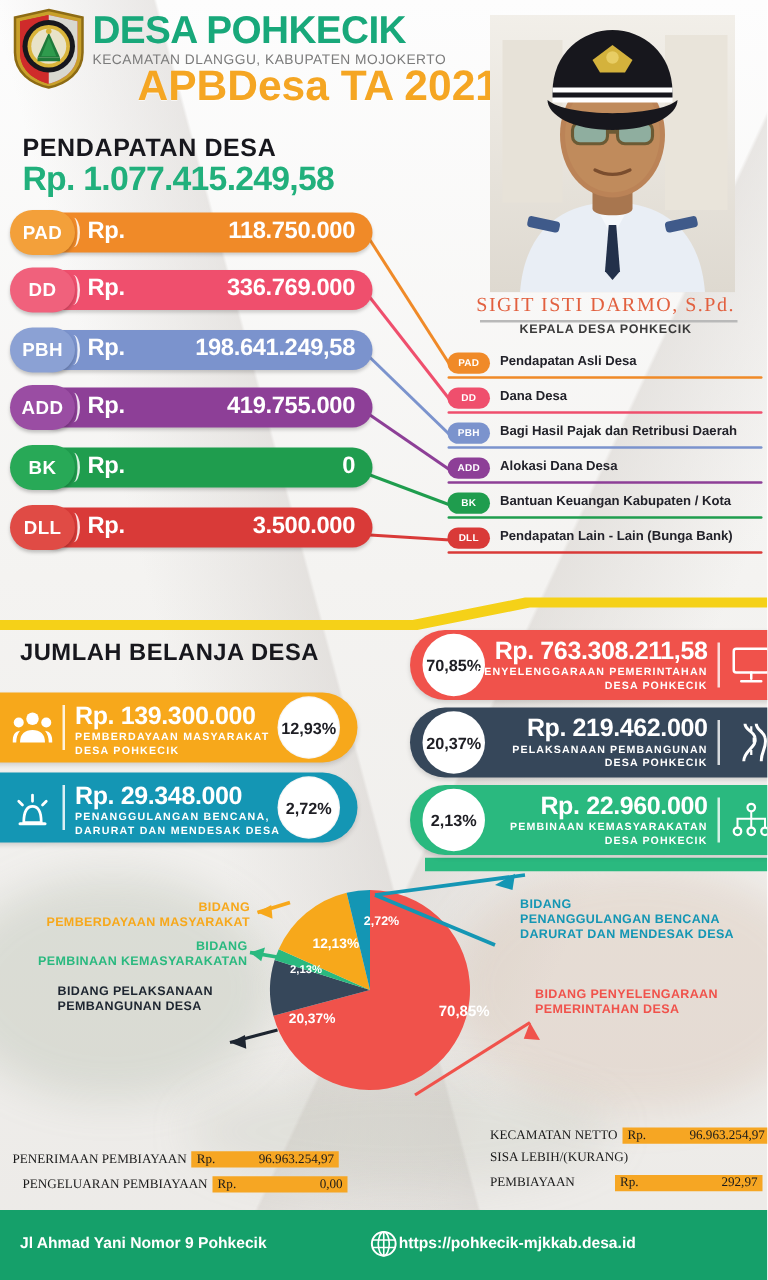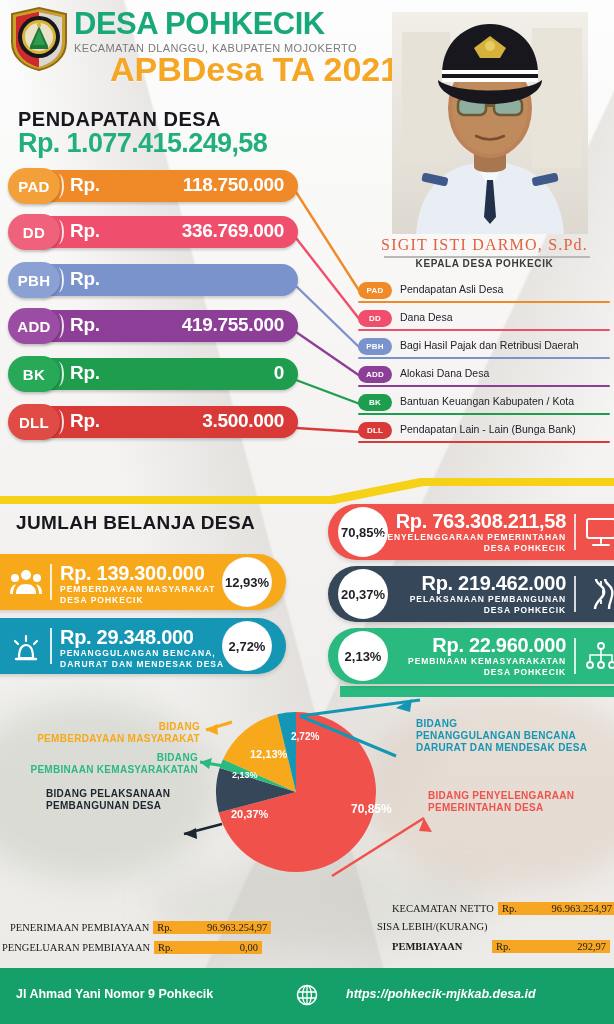--- a/index.html
+++ b/index.html
@@ -99,21 +99,21 @@
   .conn{position:absolute;z-index:4;}
 
   
   .legend-item{position:absolute;left:358px;width:252px;height:24px;z-index:6;}
   .lg-chip{
     position:absolute;left:0;top:0;width:34px;height:17px;border-radius:9px;
     display:flex;align-items:center;justify-content:center;
     color:#fff;font-size:8px;font-weight:bold;letter-spacing:.2px;
   }
   .lg-text{
-    position:absolute;left:42px;top:1px;font-size:10.5px;font-weight:normal;color:#22222a;white-space:nowrap;text-align:right;
+    position:absolute;left:42px;top:1px;font-size:10.5px;font-weight:bold;color:#22222a;white-space:nowrap;text-align:right;
   }
   .lg-line{position:absolute;left:0;top:19px;width:252px;height:2px;border-radius:1px;}
 
   
   .divider-yellow{
     position:absolute;left:0;top:476px;width:614px;height:34px;z-index:7;
   }
 
   
   .bj-head{
@@ -166,21 +166,21 @@
   
   .fin{position:absolute;z-index:8;font-family:"Liberation Serif", serif;font-size:10.5px;color:#1a1a1a;white-space:nowrap;}
   .fin-row{position:absolute;z-index:8;display:flex;align-items:center;}
   .fin-lbl{font-family:"Liberation Serif", serif;font-size:10.5px;color:#1a1a1a;white-space:nowrap;}
   .fin-box{background:#f6a623;font-family:"Liberation Serif", serif;font-size:10.5px;color:#1a1a1a;
            display:flex;justify-content:space-between;padding:1px 4px;white-space:nowrap;}
 
   
   .footer{position:absolute;left:0;bottom:0;width:614px;height:56px;background:#15a06a;z-index:9;padding-left:10px;}
   .footer-addr{position:absolute;left:16px;top:19px;color:#fff;font-size:12.5px;font-weight:bold;}
-  .footer-url{position:absolute;left:346px;top:19px;color:#fff;font-size:12.5px;font-weight:bold;font-style:italic;}
+  .footer-url{position:absolute;left:319px;top:19px;color:#fff;font-size:12.5px;font-weight:bold;}
   .footer-globe{position:absolute;left:296px;top:16px;width:22px;height:22px;}
 </style>
 </head>
 <body>
 
 <div id="root">
   <div class="bg-texture"></div>
   <div class="bg-blotch" style="left:-40px;top:700px;width:260px;height:180px;background:rgba(120,140,110,.18);"></div>
   <div class="bg-blotch" style="left:360px;top:690px;width:300px;height:200px;background:rgba(190,150,120,.20);"></div>
   <div class="bg-blotch" style="left:150px;top:860px;width:340px;height:90px;background:rgba(160,170,150,.16);"></div>
@@ -272,20 +272,21 @@
   <div class="inc-row" style="top:214px;">
     <div class="inc-bar" style="background:#ef4f6d;"></div>
     <div class="inc-chip" style="background:#f0617c;">DD</div>
     <div class="inc-rp">Rp.</div>
     <div class="inc-val">336.769.000</div>
   </div>
   <div class="inc-row" style="top:262px;">
     <div class="inc-bar" style="background:#7b93cd;"></div>
     <div class="inc-chip" style="background:#8ba1d4;">PBH</div>
     <div class="inc-rp">Rp.</div>
+    <div class="inc-val">198.641.249,58</div>
   </div>
   <div class="inc-row" style="top:308px;">
     <div class="inc-bar" style="background:#8d3f97;"></div>
     <div class="inc-chip" style="background:#9a4da3;">ADD</div>
     <div class="inc-rp">Rp.</div>
     <div class="inc-val">419.755.000</div>
   </div>
   <div class="inc-row" style="top:356px;">
     <div class="inc-bar" style="background:#1f9d4e;"></div>
     <div class="inc-chip" style="background:#28a957;">BK</div>
@@ -481,38 +482,38 @@
     <span>PEMERINTAHAN DESA</span>
   </div>
 
   <div class="fin-row" style="left:10px;top:921px;">
     <span class="fin-lbl">PENERIMAAN PEMBIAYAAN</span>
     <span class="fin-box" style="width:118px;margin-left:4px;">
       <span>Rp.</span>
       <span>96.963.254,97</span>
     </span>
   </div>
-  <div class="fin-row" style="left:2px;top:941px;text-align:right;">
+  <div class="fin-row" style="left:18px;top:941px;text-align:right;">
     <span class="fin-lbl">PENGELUARAN PEMBIAYAAN</span>
     <span class="fin-box" style="width:108px;margin-left:4px;">
       <span>Rp.</span>
       <span>0,00</span>
     </span>
   </div>
 
   <div class="fin-row" style="left:392px;top:902px;">
     <span class="fin-lbl">KECAMATAN NETTO</span>
     <span class="fin-box" style="width:118px;margin-left:4px;">
       <span>Rp.</span>
       <span>96.963.254,97</span>
     </span>
   </div>
-  <div class="fin" style="left:377px;top:921px;">SISA LEBIH/(KURANG)</div>
+  <div class="fin" style="left:392px;top:921px;">SISA LEBIH/(KURANG)</div>
   <div class="fin-row" style="left:392px;top:940px;">
-    <span class="fin-lbl" style="width:96px;display:inline-block;font-weight:bold;">PEMBIAYAAN</span>
+    <span class="fin-lbl" style="width:96px;display:inline-block;">PEMBIAYAAN</span>
     <span class="fin-box" style="width:118px;margin-left:4px;">
       <span>Rp.</span>
       <span>292,97</span>
     </span>
   </div>
 
   <div class="footer">
     <div class="footer-addr">Jl Ahmad Yani Nomor 9 Pohkecik</div>
     <div class="footer-globe">
       <svg viewBox="0 0 22 22">

